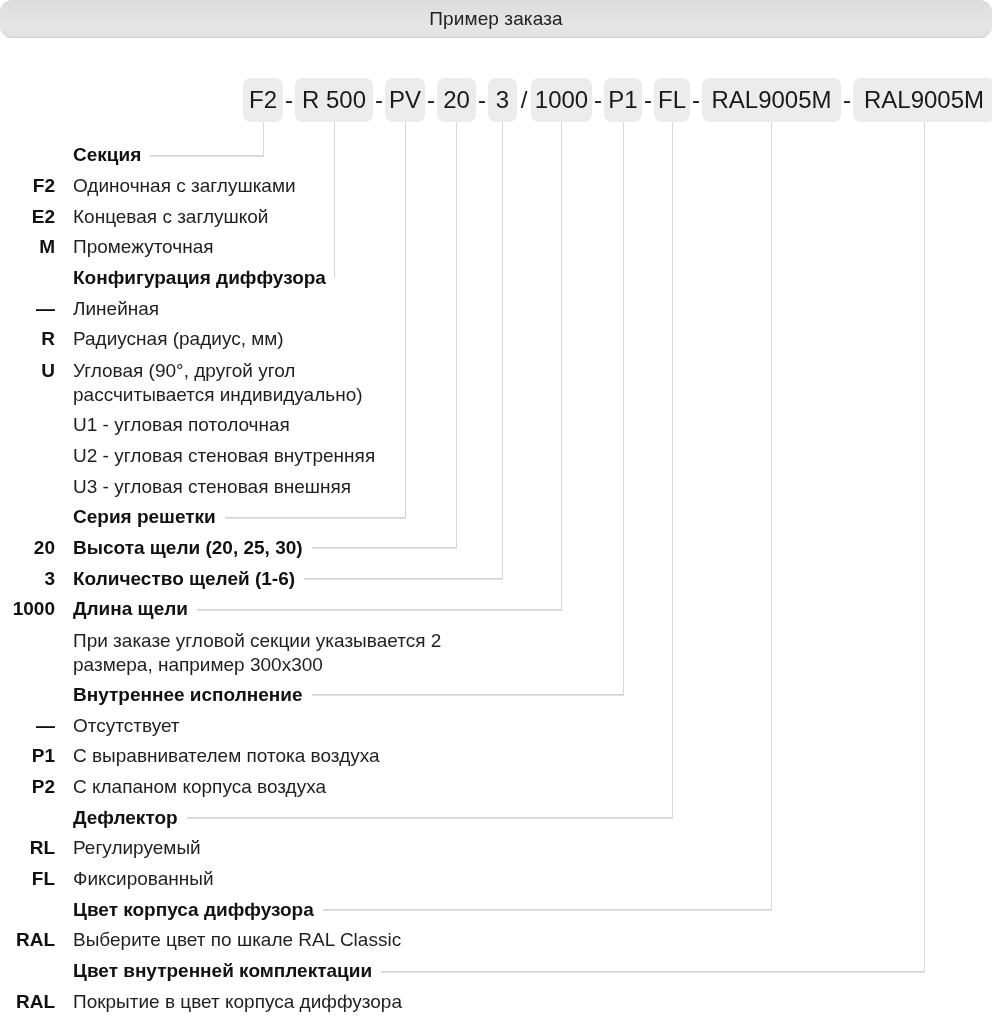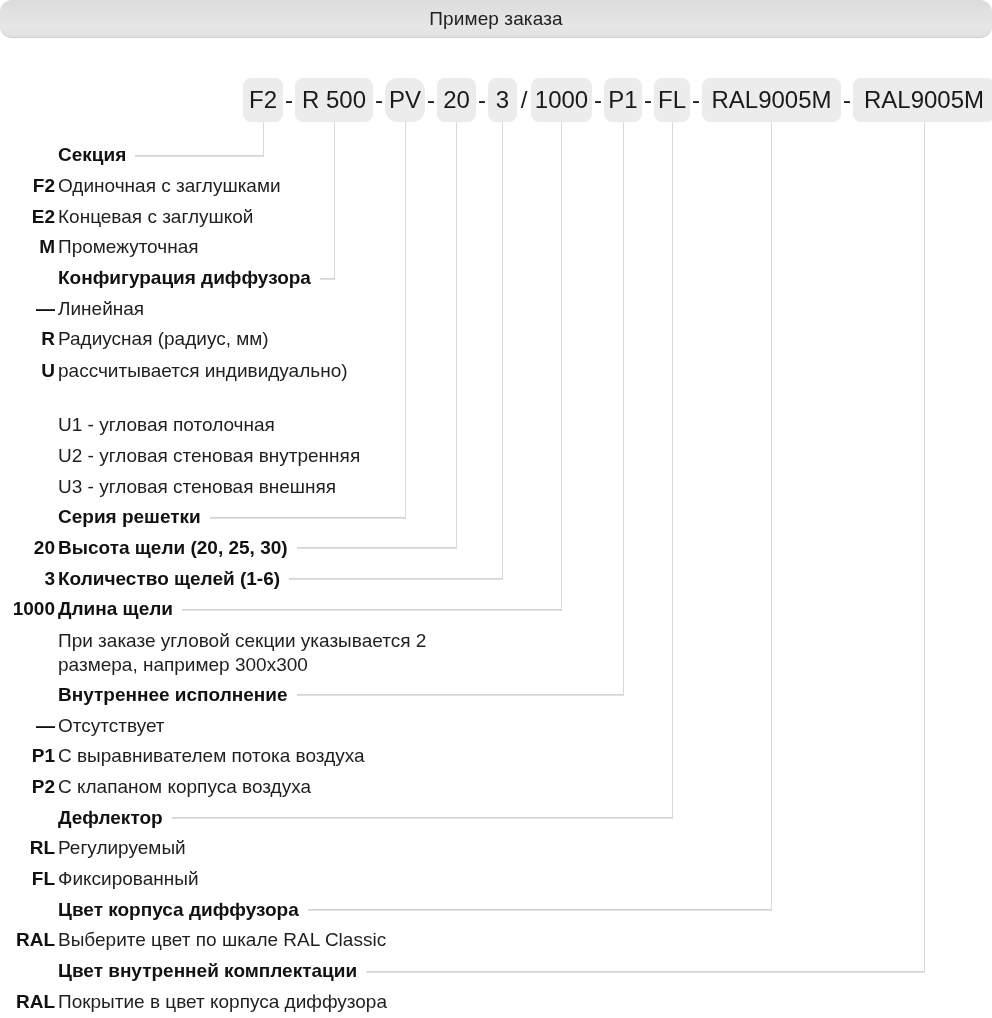--- a/index.html
+++ b/index.html
@@ -37,21 +37,21 @@
     flex: 0 0 auto;
     overflow: visible;
   }
   .code-sep {
     display: flex; align-items: center; justify-content: center;
     font-size: 24px; color: #1a1a1a;
     flex: 0 0 auto;
   }
   .w-f2   { width: 40px; }
   .w-r500 { width: 78px; }
-  .w-pv   { width: 40px; border-radius: 13px; }
+  .w-pv   { width: 40px; }
   .w-20   { width: 39px; }
   .w-3    { width: 29px; }
   .w-1000 { width: 61px; }
   .w-p1   { width: 38px; }
   .w-fl   { width: 36px; }
   .w-ral1 { width: 139px; }
   .w-ral2 { width: 142px; }
   .w-sep  { width: 12px; }
   .w-slash{ width: 14px; }
 
@@ -69,21 +69,21 @@
     display: flex; align-items: center;
     height: 30.7px;
     font-size: 19px;
   }
   .row .code {
     flex: 0 0 55px; width: 55px;
     text-align: right;
     font-weight: bold; color: #111;
   }
   .row .desc {
-    margin-left: 3px;
+    margin-left: 18px;
     color: #1f1f1f;
     white-space: nowrap;
   }
   .row.header .desc { font-weight: bold; color: #111; }
   .row.header { position: relative; }
   .row .hline {
     flex: 1 1 auto;
     height: 2px;
     background: linear-gradient(180deg, #cccccc, #e8e8e8);
     margin-left: 9px;
@@ -176,20 +176,21 @@
     </div>
 
     <div class="row">
       <span class="code">R</span>
       <span class="desc">Радиусная (радиус, мм)</span>
     </div>
 
     <div class="row twoline">
       <span class="code">U</span>
       <span class="desc">
+        <div>Угловая (90°, другой угол</div>
         <div>рассчитывается индивидуально)</div>
       </span>
     </div>
 
     <div class="row">
       <span class="code"></span>
       <span class="desc">U1 - угловая потолочная</span>
     </div>
 
     <div class="row">

